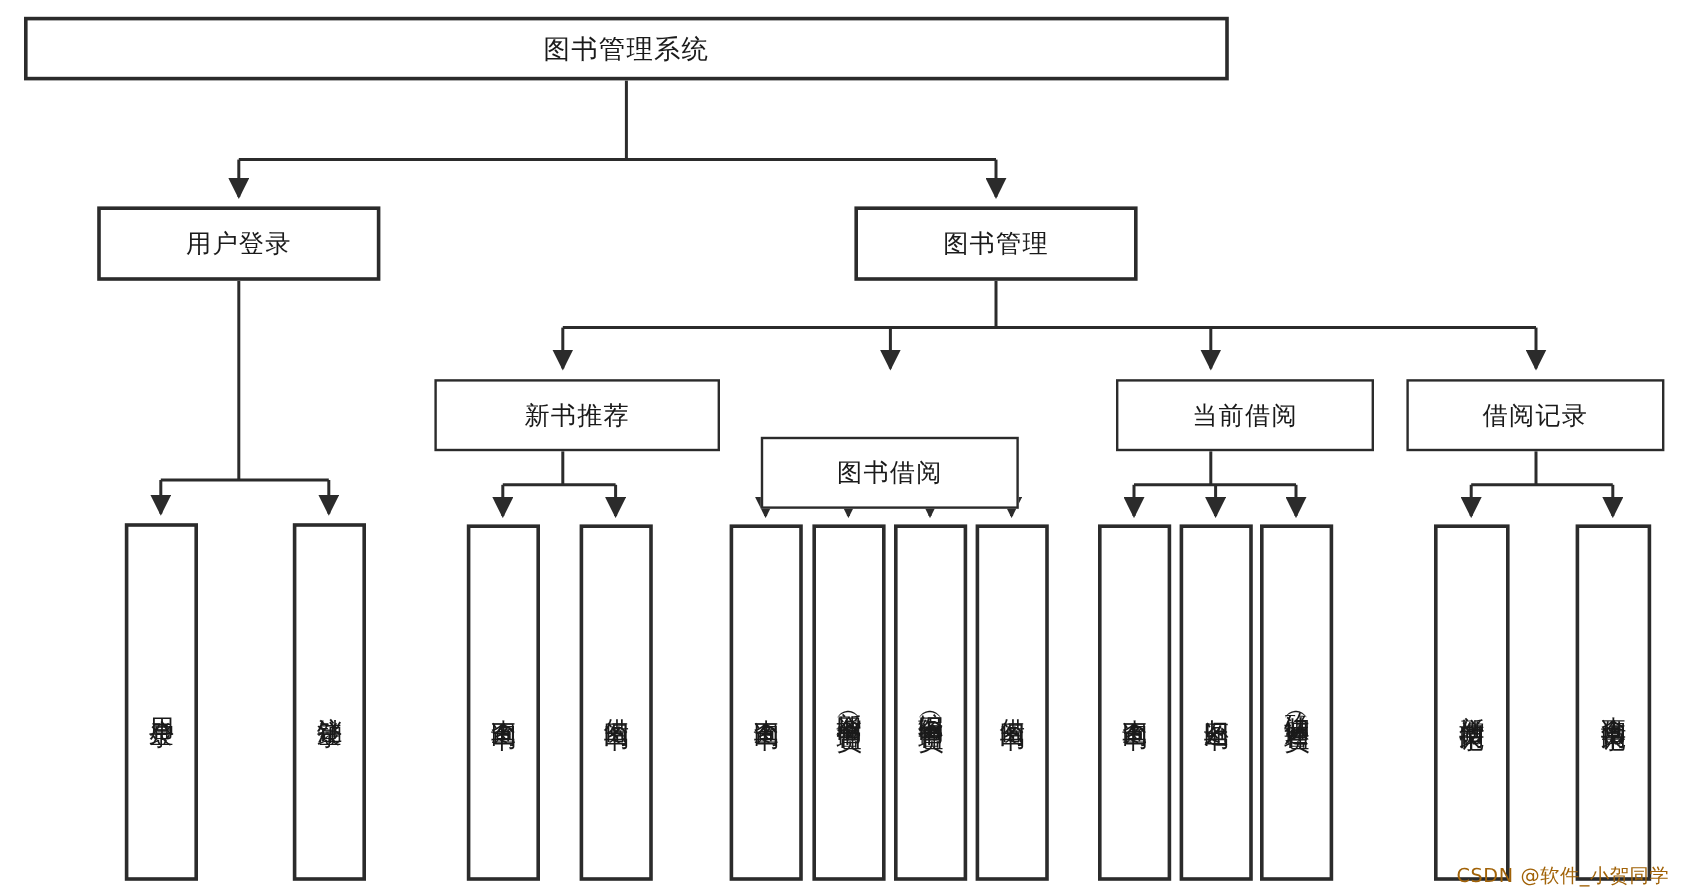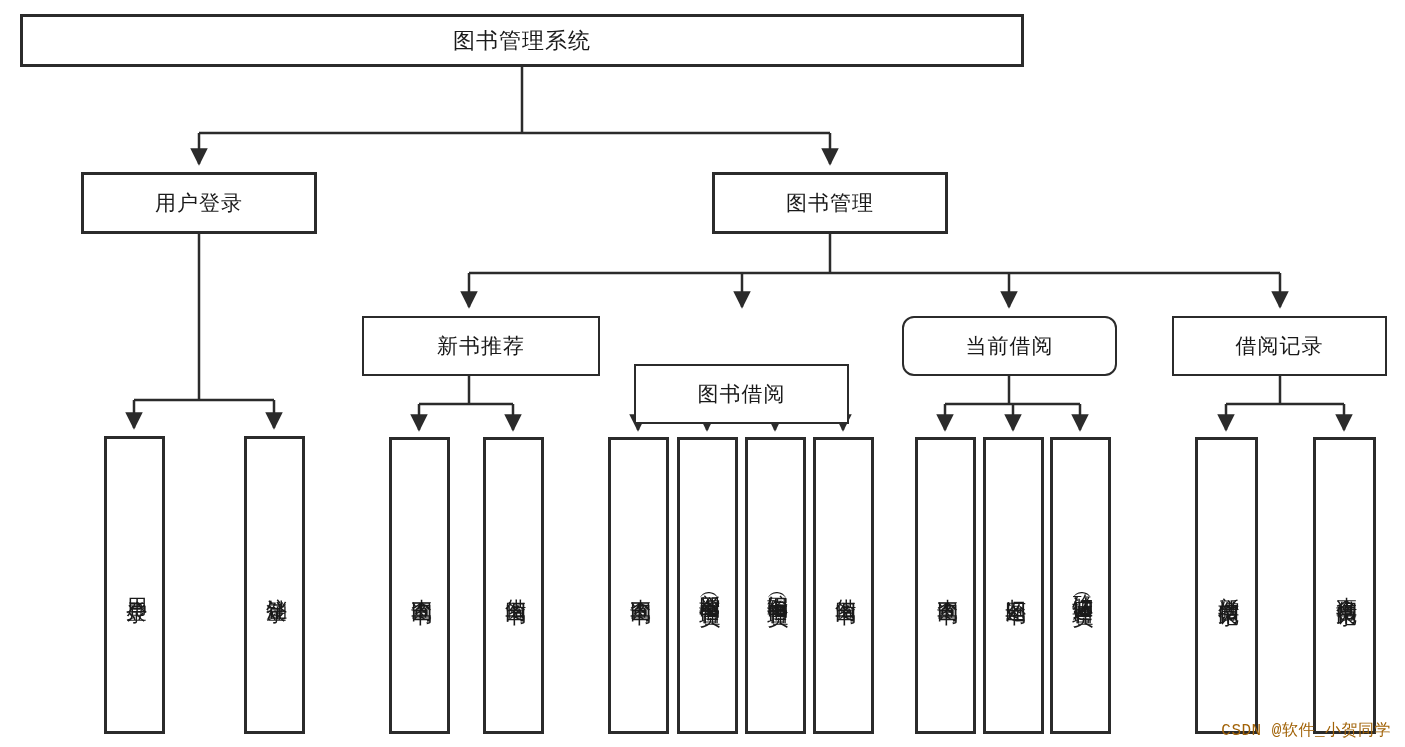--- a/index.html
+++ b/index.html
@@ -9,21 +9,20 @@
   }
   body {
     font-family: "DejaVu Sans", "Liberation Sans", sans-serif;
   }
   #canvas {
     position: relative;
     width: 1405px;
     height: 747px;
     background: #ffffff;
     overflow: hidden;
-    font-family: Liberation Mono, monospace;
   }
   #diagram-svg {
     position: absolute;
     left: 0;
     top: 0;
     width: 1405px;
     height: 747px;
   }
   .node {
     position: absolute;
@@ -140,21 +139,21 @@
   <div class="node level1" style="left:712px; top:172px; width:236px; height:62px;">
     <span class="node-label">图书管理</span>
   </div>
 
   <div class="node level2" style="left:362px; top:316px; width:238px; height:60px;">
     <span class="node-label">新书推荐</span>
   </div>
   <div class="node level2" style="left:634px; top:316px; width:215px; height:60px;margin-top:48px;">
     <span class="node-label">图书借阅</span>
   </div>
-  <div class="node level2" style="left:902px; top:316px; width:215px; height:60px;border-radius:12px;">
+  <div class="node level2" style="left:930px; top:316px; width:215px; height:60px;">
     <span class="node-label">当前借阅</span>
   </div>
   <div class="node level2" style="left:1172px; top:316px; width:215px; height:60px;">
     <span class="node-label">借阅记录</span>
   </div>
 
   <div class="node leaf" style="left:104px; top:436px; width:61px; height:298px;">
     <span class="node-label">用户登录</span>
   </div>
   <div class="node leaf" style="left:244px; top:436px; width:61px; height:298px;">

